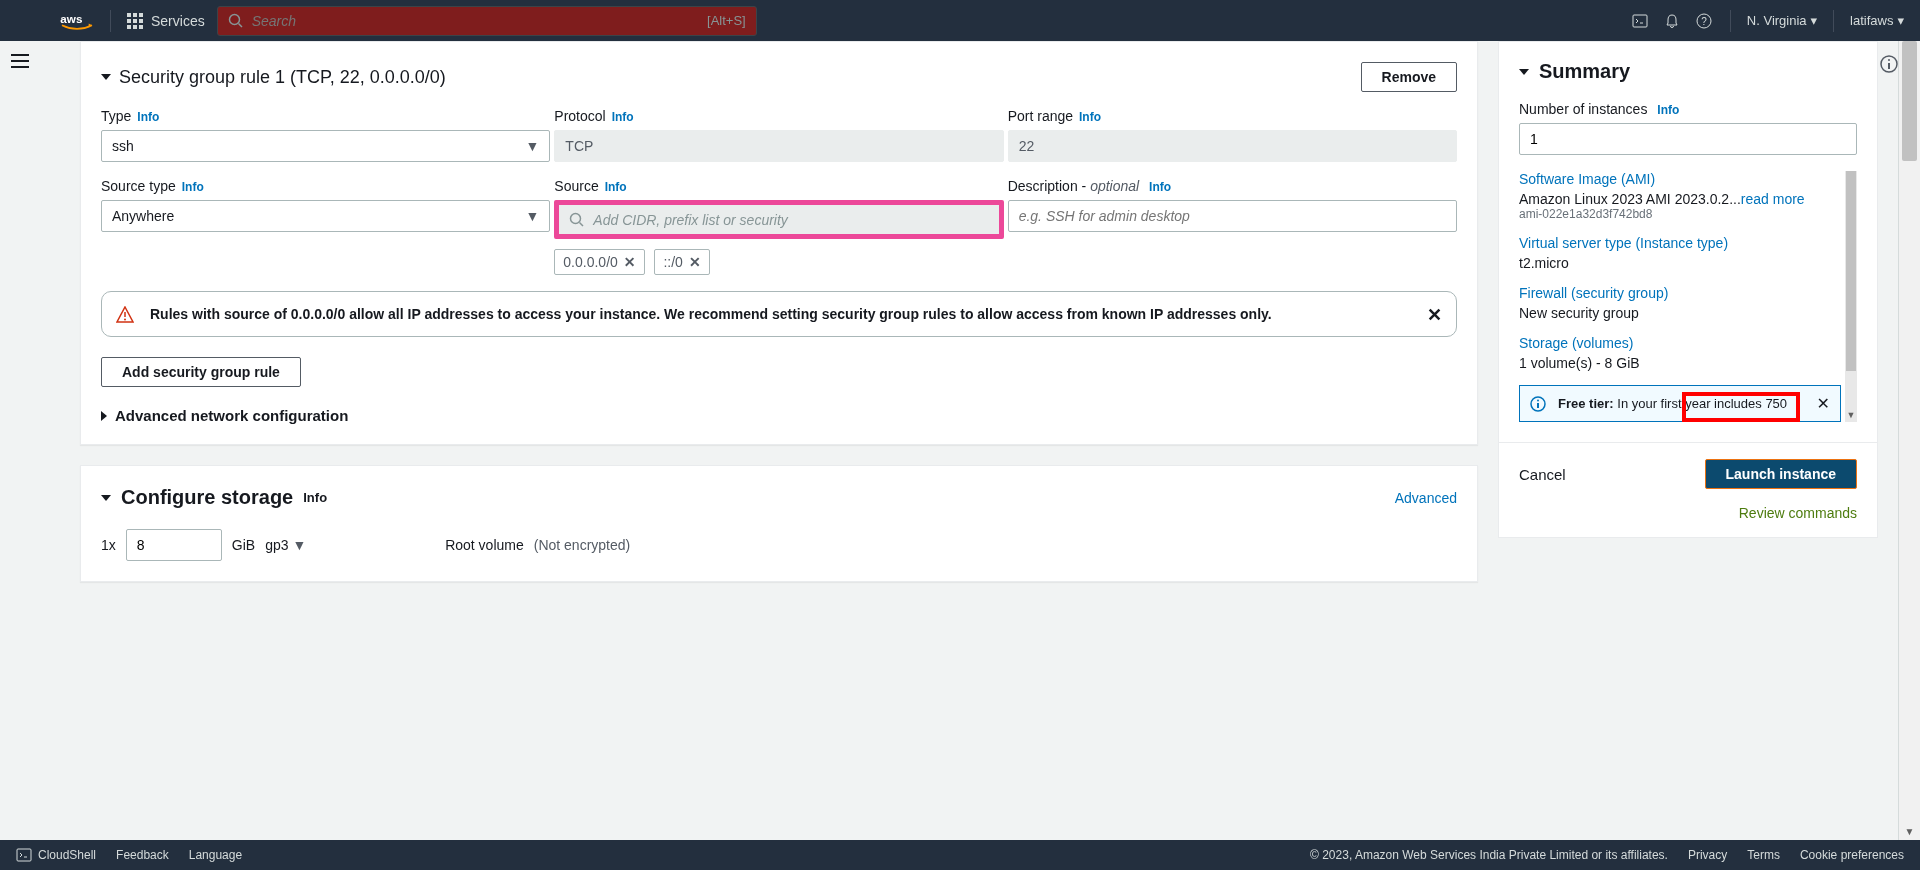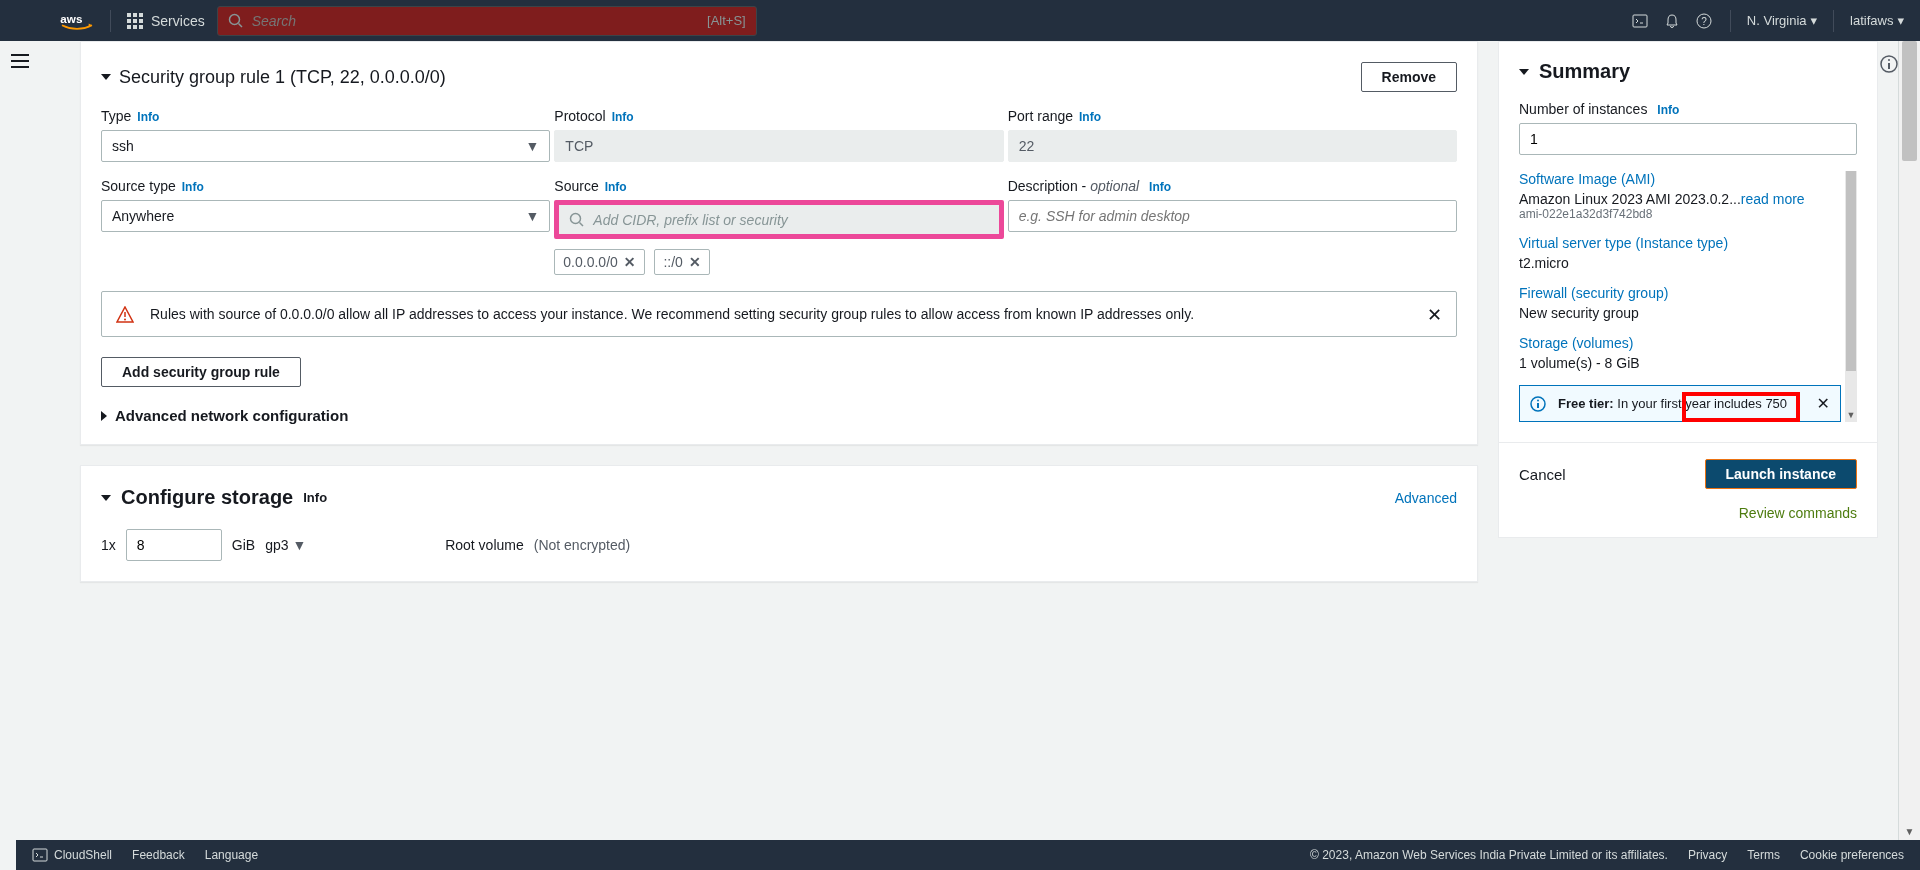--- a/index.html
+++ b/index.html
@@ -56,21 +56,21 @@
 }
 .form-field .sel-like.disabled, .form-field input.disabled { background: #eaeded; color: #545b64; border-color: #eaeded; }
 .sel-like .chev { color: #545b64; }
 
 .tag-input { display: flex; align-items: center; gap: 8px; border: 5px solid #ec4899; border-radius: 2px; height: 39px; padding: 0 10px; background: #eaeded; color: #879596; font-style: italic; }
 .tag-chip { display: inline-flex; align-items: center; gap: 6px; border: 1px solid #aab7b8; border-radius: 2px; padding: 4px 8px; background: #fff; margin-right: 6px; font-size: 14px; color: #545b64; }
 .tag-chip .x { cursor: pointer; font-weight: bold; }
 .chips-row { margin-top: 10px; }
 
 
-.alert { border: 1px solid #aab7b8; border-radius: 2px; padding: 14px 26px 14px 48px; position: relative; margin-bottom: 20px; }
+.alert { border: 1px solid #aab7b8; border-radius: 10px; padding: 14px 26px 14px 48px; position: relative; margin-bottom: 20px; font-weight: bold; }
 .alert .alert-icon { position: absolute; left: 14px; top: 14px; color: #d13212; }
 .alert .close { position: absolute; right: 14px; top: 12px; font-size: 18px; cursor: pointer; color: #16191f; }
 
 
 .advanced-row { display: flex; align-items: center; gap: 8px; font-weight: 700; font-size: 15px; margin-top: 4px; cursor: pointer; }
 
 
 .storage-header { display: flex; align-items: center; justify-content: space-between; margin-bottom: 20px; }
 .storage-header h2 { font-size: 20px; font-weight: 700; display: flex; align-items: center; gap: 10px; }
 .storage-header .adv-link { color: #0073bb; font-weight: 400; cursor: pointer; }
@@ -95,21 +95,21 @@
 
 .free-tier-box { border: 1px solid #0073bb; background: #f1faff; padding: 10px 36px 10px 38px; position: relative; font-size: 13px; margin-top: 6px; }
 .free-tier-box .ft-icon { position: absolute; left: 10px; top: 10px; color: #0073bb; }
 .free-tier-box .close { position: absolute; right: 10px; top: 8px; font-size: 16px; cursor: pointer; }
 .red-box { position: absolute; border: 4px solid #ff0000; width: 118px; height: 30px; right: 40px; top: 6px; z-index: 10; pointer-events: none; }
 
 .summary-actions { border-top: 1px solid #e9ebed; padding: 16px 20px; display: flex; justify-content: space-between; align-items: center; gap: 12px; }
 .review-link { color: #4d7c0f; text-align: right; padding: 0 20px 16px; display: block; cursor: pointer; }
 
 
-.footer { position: absolute; bottom: 0; left: 0; right: 0; height: 30px; background: #232f3e; color: #d5dbdb; display: flex; align-items: center; padding: 0 16px; font-size: 12px; gap: 20px; margin-left: 16px; }
+.footer { position: absolute; bottom: 0; left: 0; right: 0; height: 30px; background: #232f3e; color: #d5dbdb; display: flex; align-items: center; padding: 0 16px; font-size: 12px; gap: 20px; }
 .footer .spacer { flex: 1; }
 .footer a { color: #d5dbdb; text-decoration: none; cursor: pointer; }
 .cs-icon { display: flex; align-items: center; gap: 6px; }
 
 
 .feedback-tab { position: absolute; right: 0; top: 350px; width: 8px; height: 38px; background: #00a1c9; border-radius: 4px 0 0 4px; }
 
 
 .svg-i { width: 16px; height: 16px; }
 

